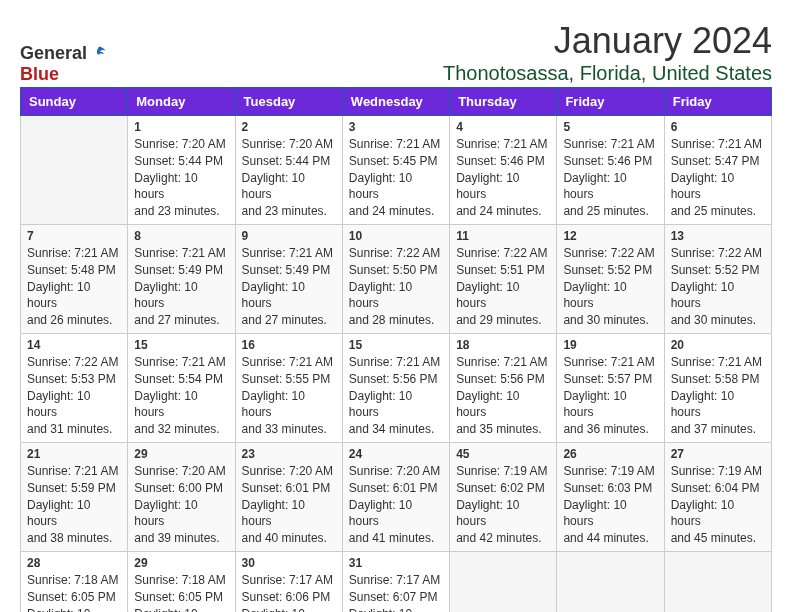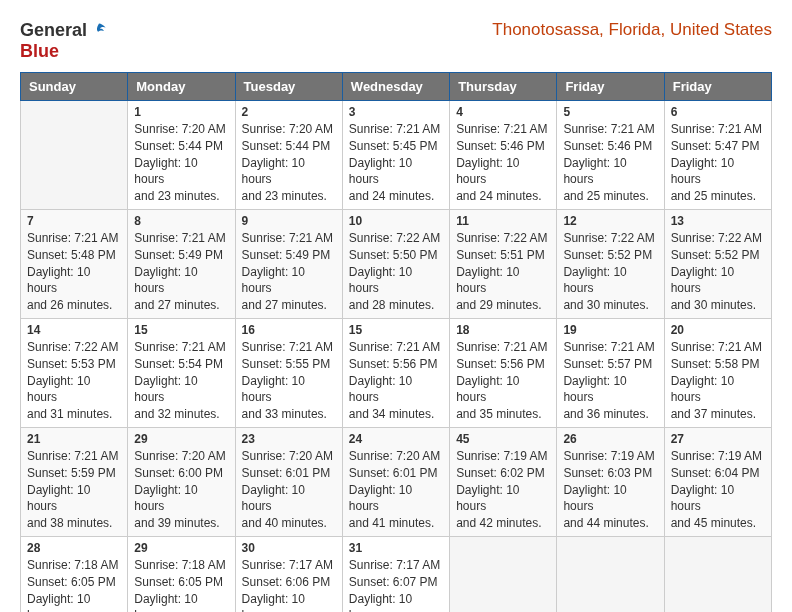--- a/index.html
+++ b/index.html
@@ -6,22 +6,22 @@
     body {
       font-family: Arial, sans-serif;
       background: #fff;
       width: 792px;
       min-height: 612px;
       padding: 20px;
     }
     .header {
       display: flex;
       justify-content: space-between;
-      align-items: flex-start;
-      margin-bottom: 10px;
+      align-items: flex-end;
+      margin-bottom: 2px;
     }
     .logo {
       display: flex;
       flex-direction: column;
       align-items: flex-start;
     }
     .logo-text {
       display: flex;
       align-items: center;
     }
@@ -42,30 +42,30 @@
     }
     .title-section {
       text-align: right;
     }
     .month-title {
       font-size: 36px;
       font-weight: normal;
       color: #333;
     }
     .subtitle {
-      font-size: 17px;
-      color: #c2410c;
+      font-size: 20px;
+      color: #14532d;
     }
     .calendar {
       width: 100%;
       border-collapse: collapse;
       border: 1px solid #ccc;
     }
     .calendar th {
-      background-color: #737373;
+      background-color: #6d28d9;
       color: white;
       text-align: left;
       padding: 6px 8px;
       font-size: 13px;
       font-weight: bold;
       border: 1px solid #1a5da0;
     }
     .calendar td {
       vertical-align: top;
       padding: 4px 6px;
@@ -104,20 +104,21 @@
   <div class="logo">
     <div class="logo-text">
       <span class="logo-general">General</span>
       <svg class="logo-bird" viewBox="0 0 24 24" xmlns="http://www.w3.org/2000/svg">
         <path d="M12 3 C14 3, 18 5, 20 8 C18 7, 15 7, 13 9 C15 9, 17 10, 18 12 C16 11, 13 11, 11 13 C9 11, 9 8, 12 3Z" fill="#1a6fb5"></path>
       </svg>
     </div>
     <span class="logo-blue">Blue</span>
   </div>
   <div class="title-section">
+    <div class="month-title">January 2024</div>
     <div class="subtitle">Thonotosassa, Florida, United States</div>
   </div>
 </div>
 
 <table class="calendar">
   <thead>
     <tr>
     <th>Sunday</th>
         <th>Monday</th>
         <th>Tuesday</th>

